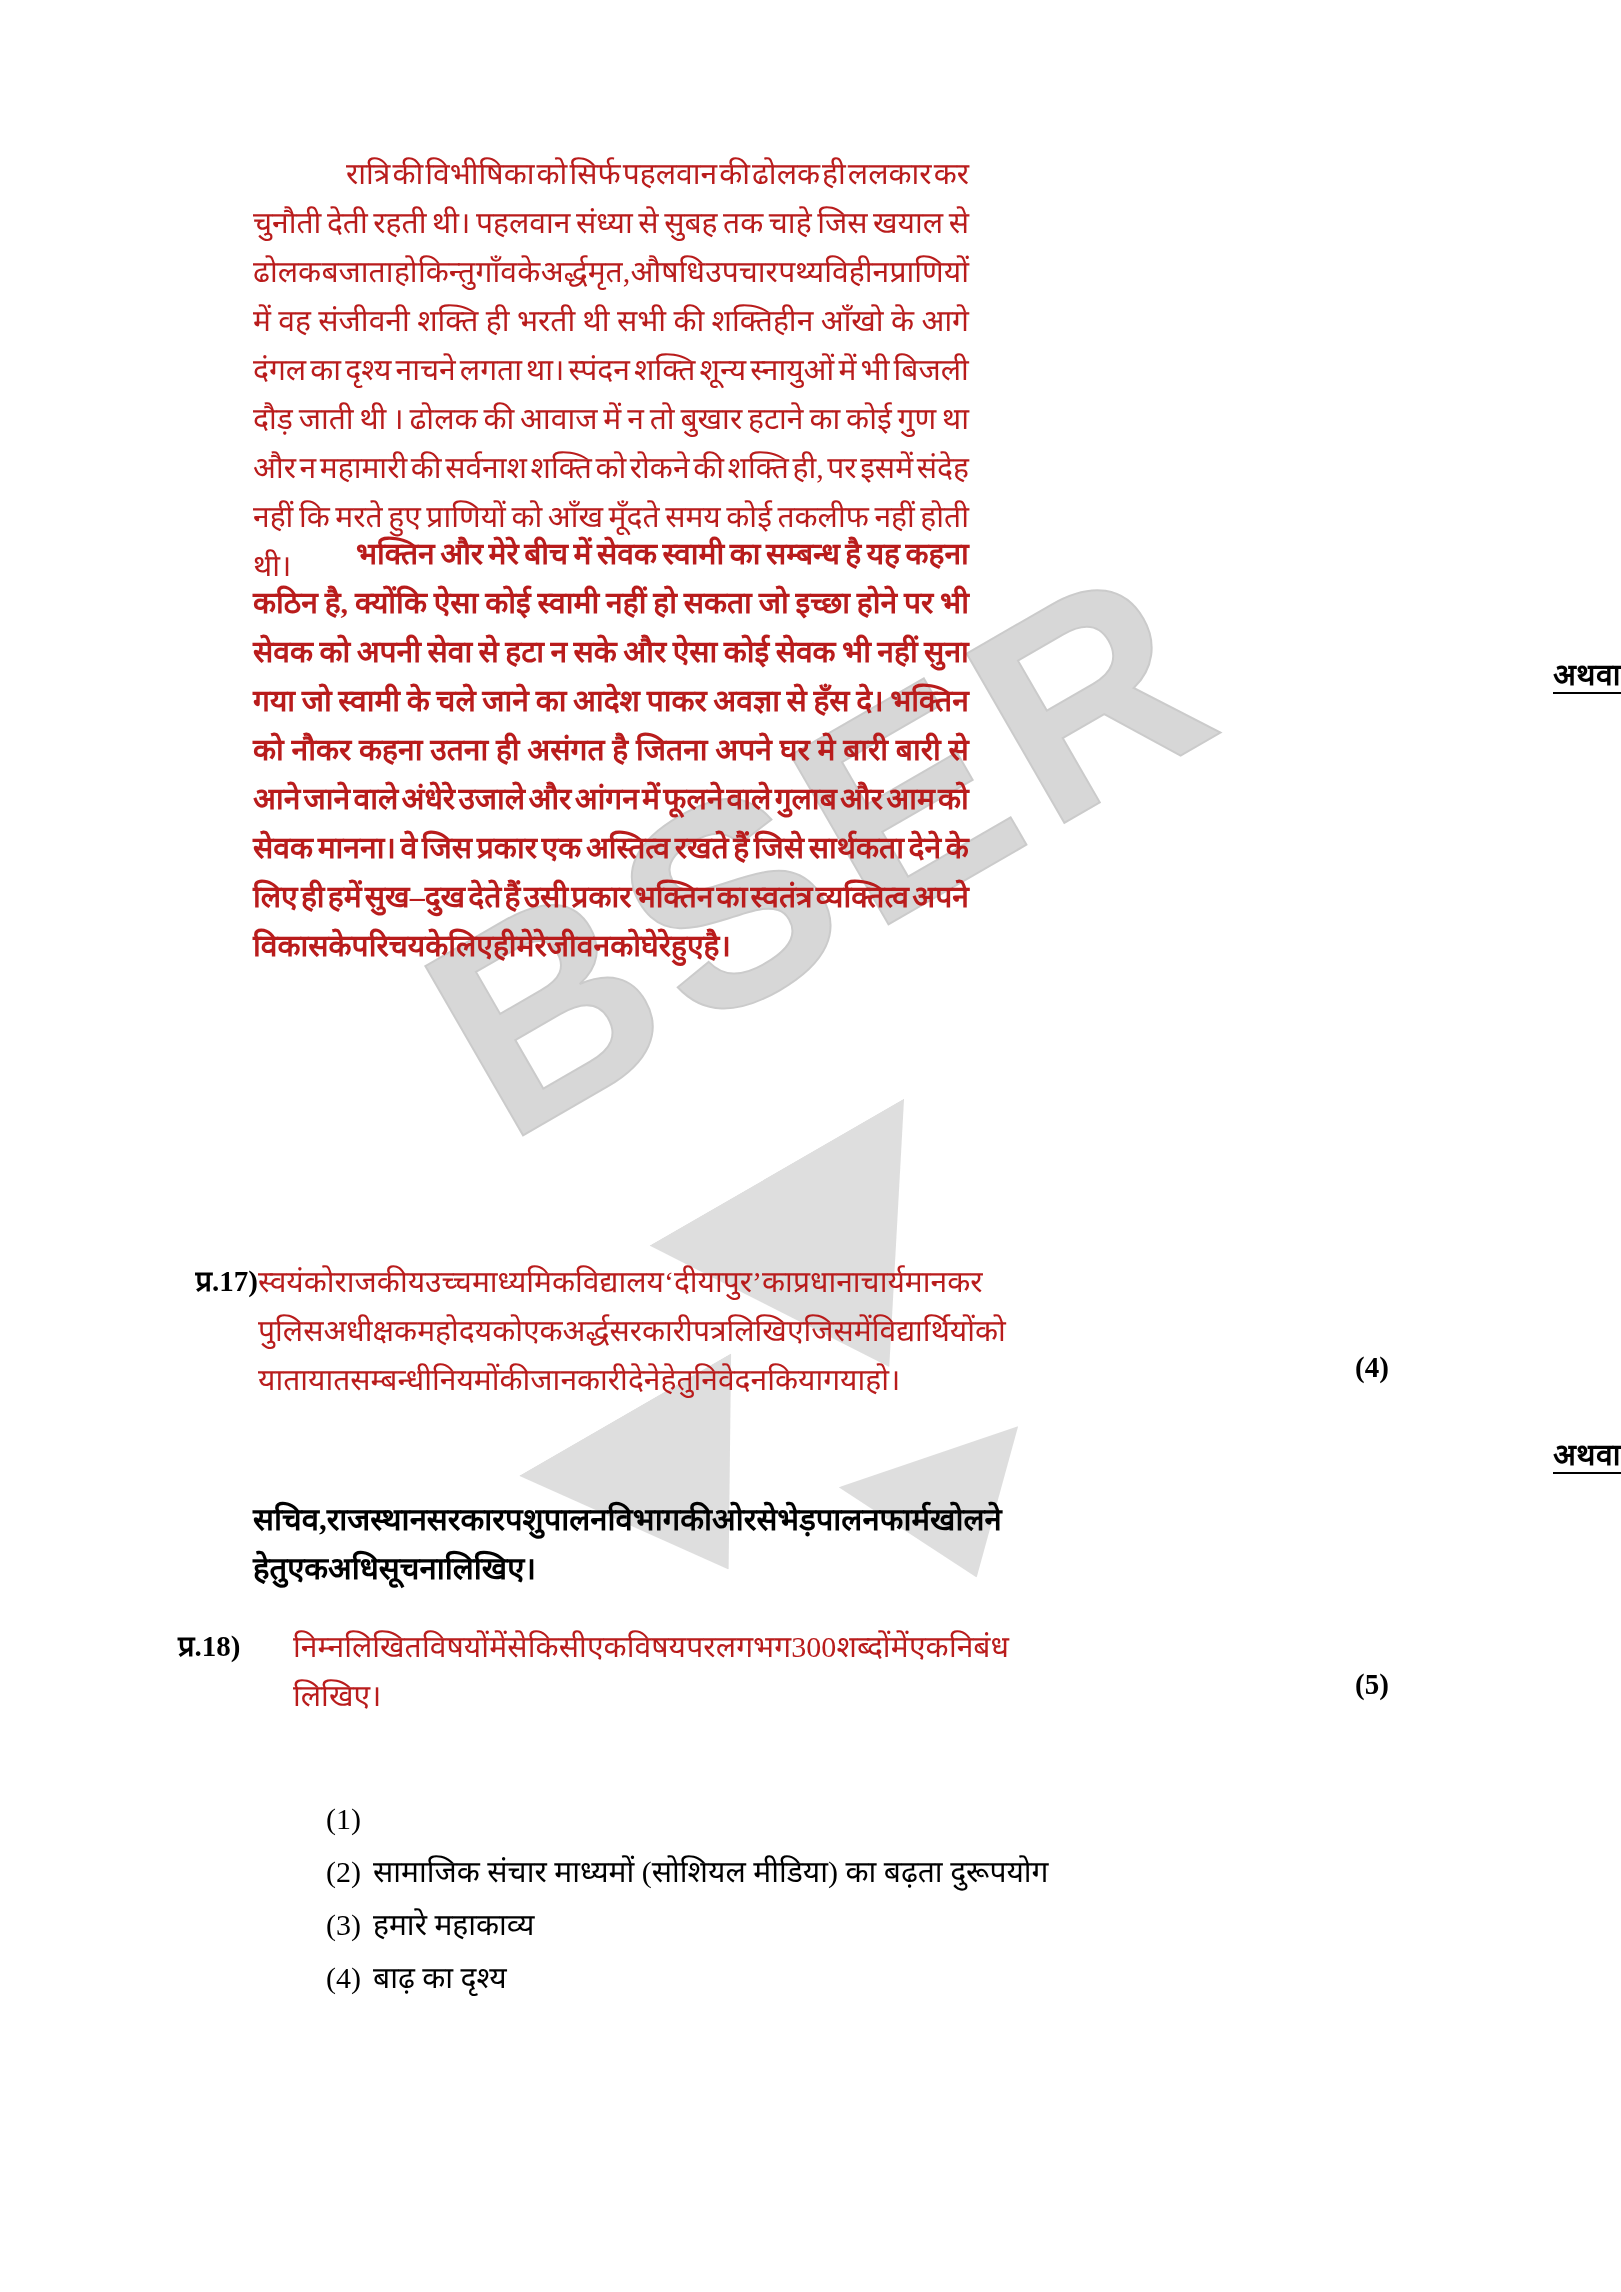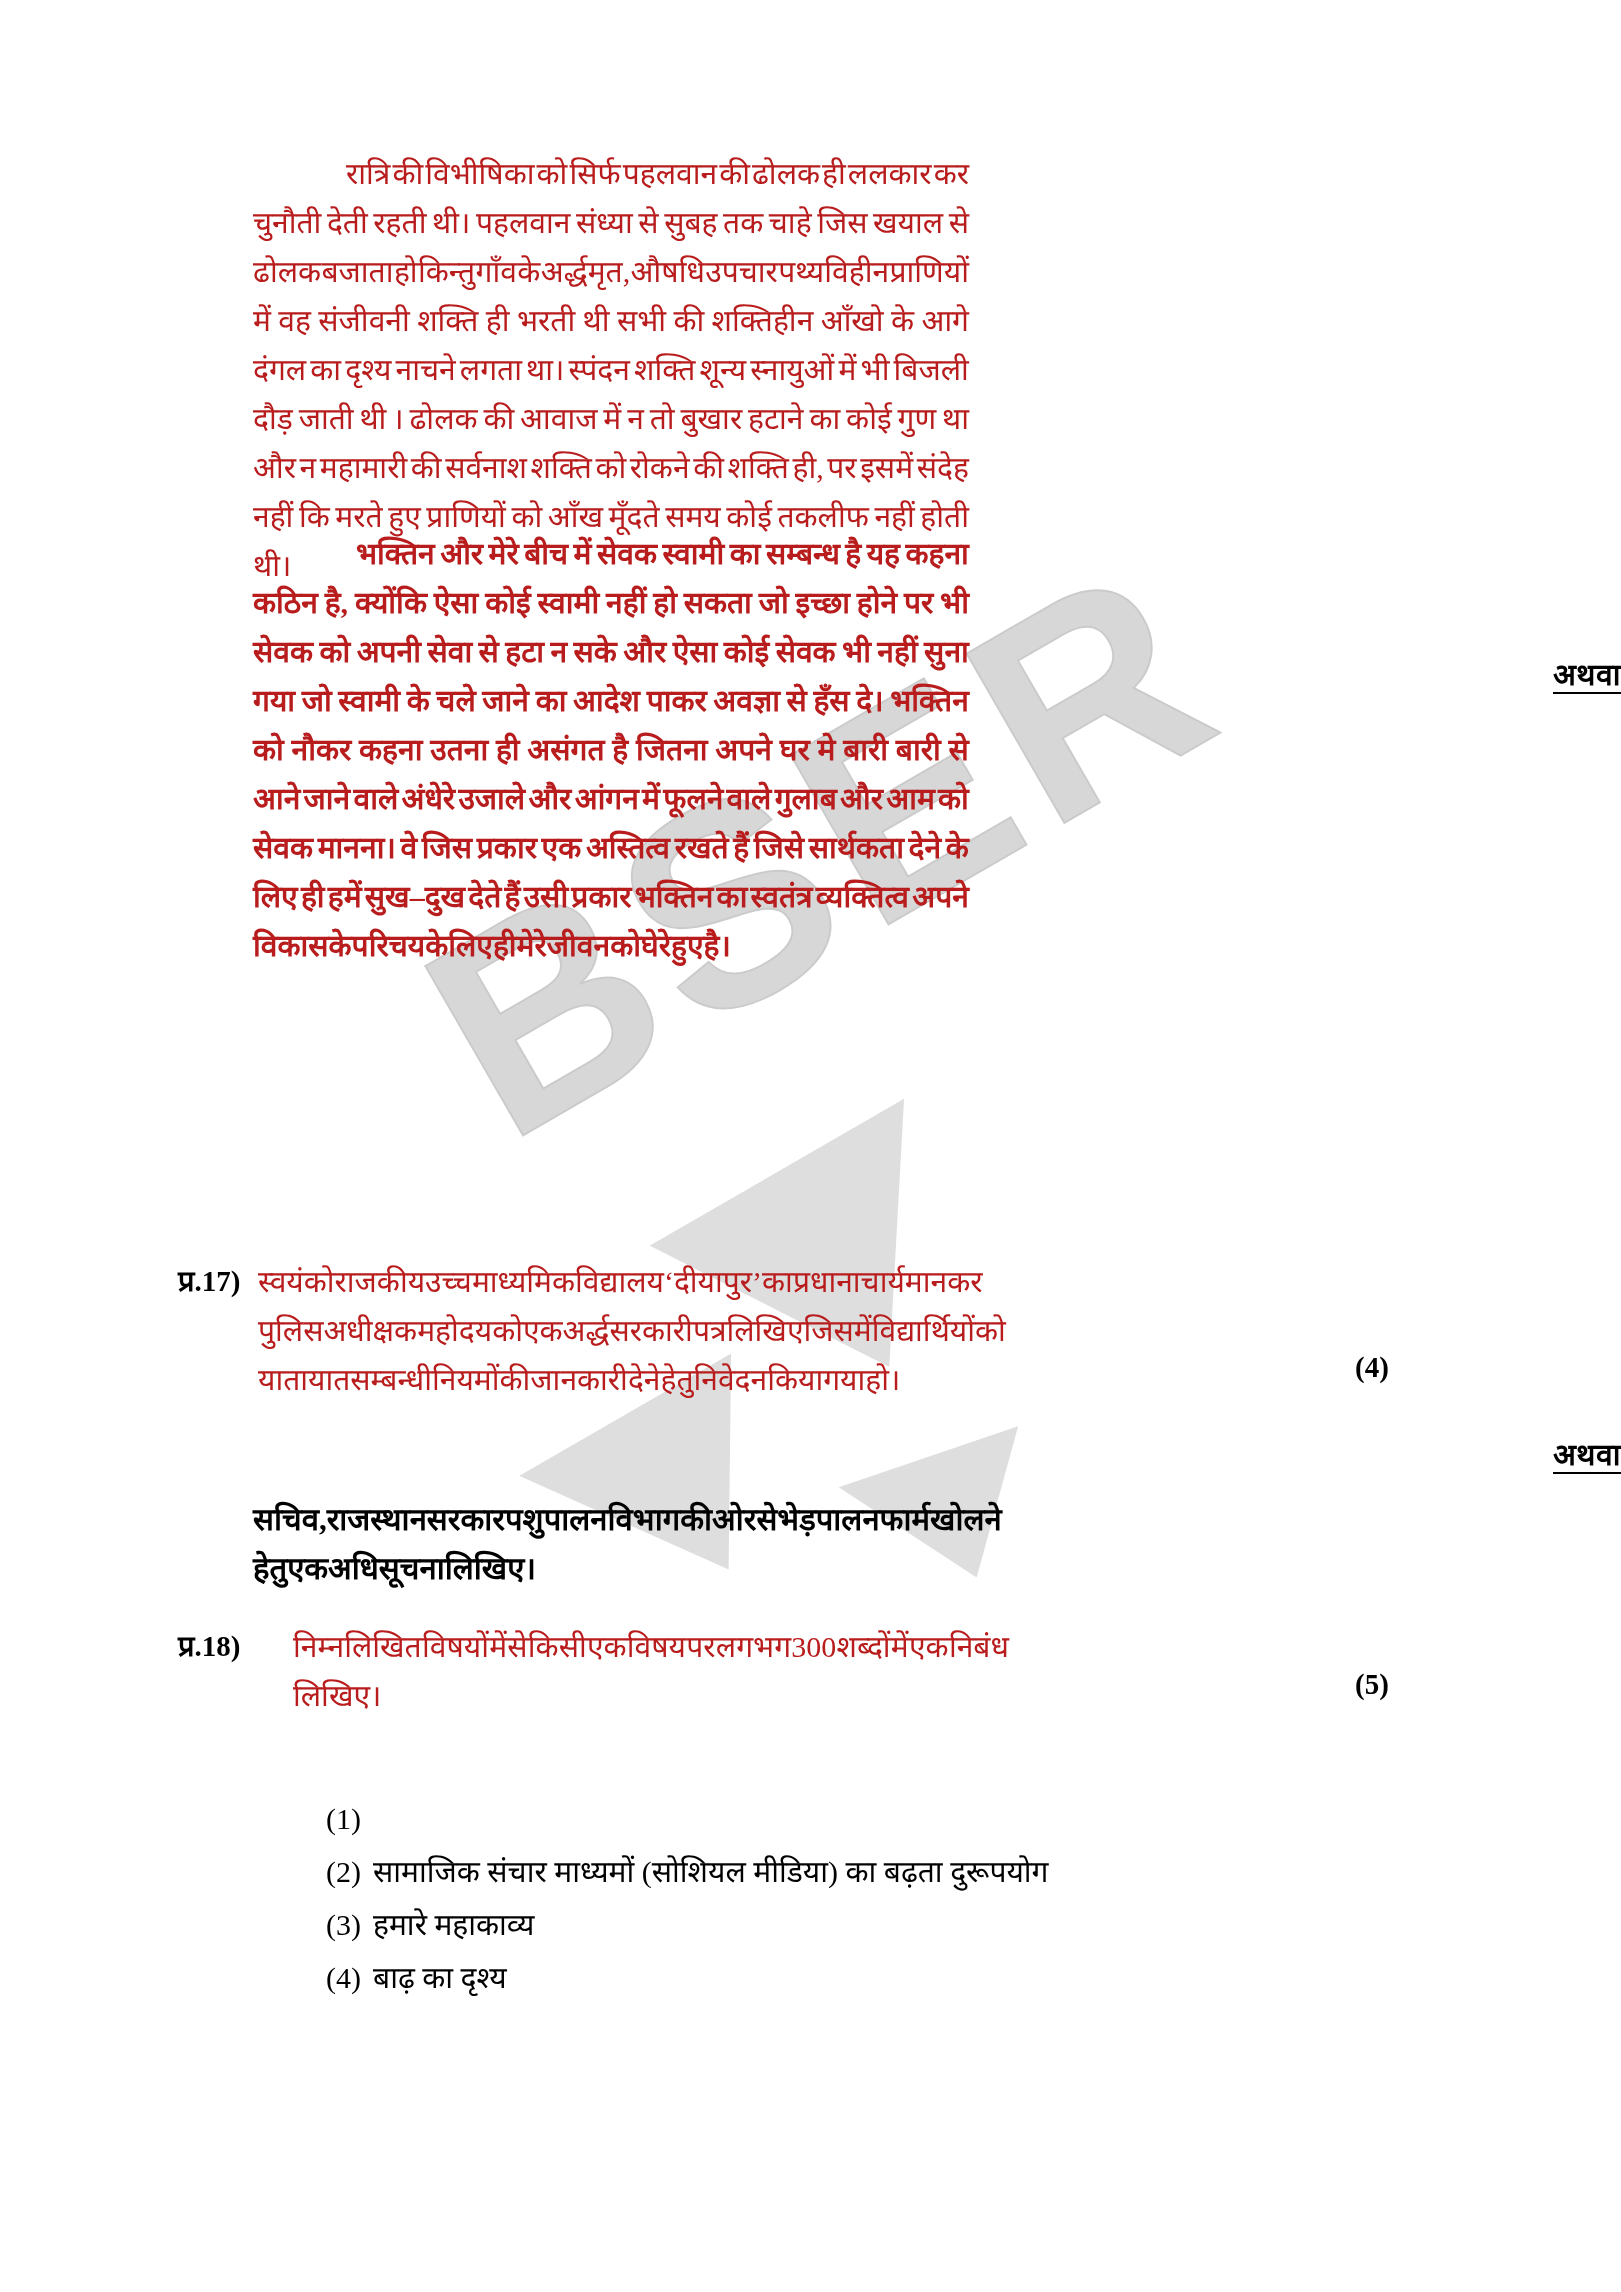--- a/index.html
+++ b/index.html
@@ -134,21 +134,21 @@
     font-weight: 700;
     font-size: 29px;
     width: 80px;
     flex: 0 0 80px;
     line-height: 49px;
   }
   .qbody {
     width: 716px;
   }
 
-  .q17 { left: 178px; top: 1257px; }
+  .q17 { left: 178px; top: 1257px; text-align: right; }
   .q18 { left: 178px; top: 1622px; gap: 35px; }
 
   
   .bold-block {
     position: absolute;
     left: 253px;
     top: 1495px;
     width: 725px;
     font-family: "Liberation Serif", "DejaVu Serif", serif;
     font-weight: 700;

